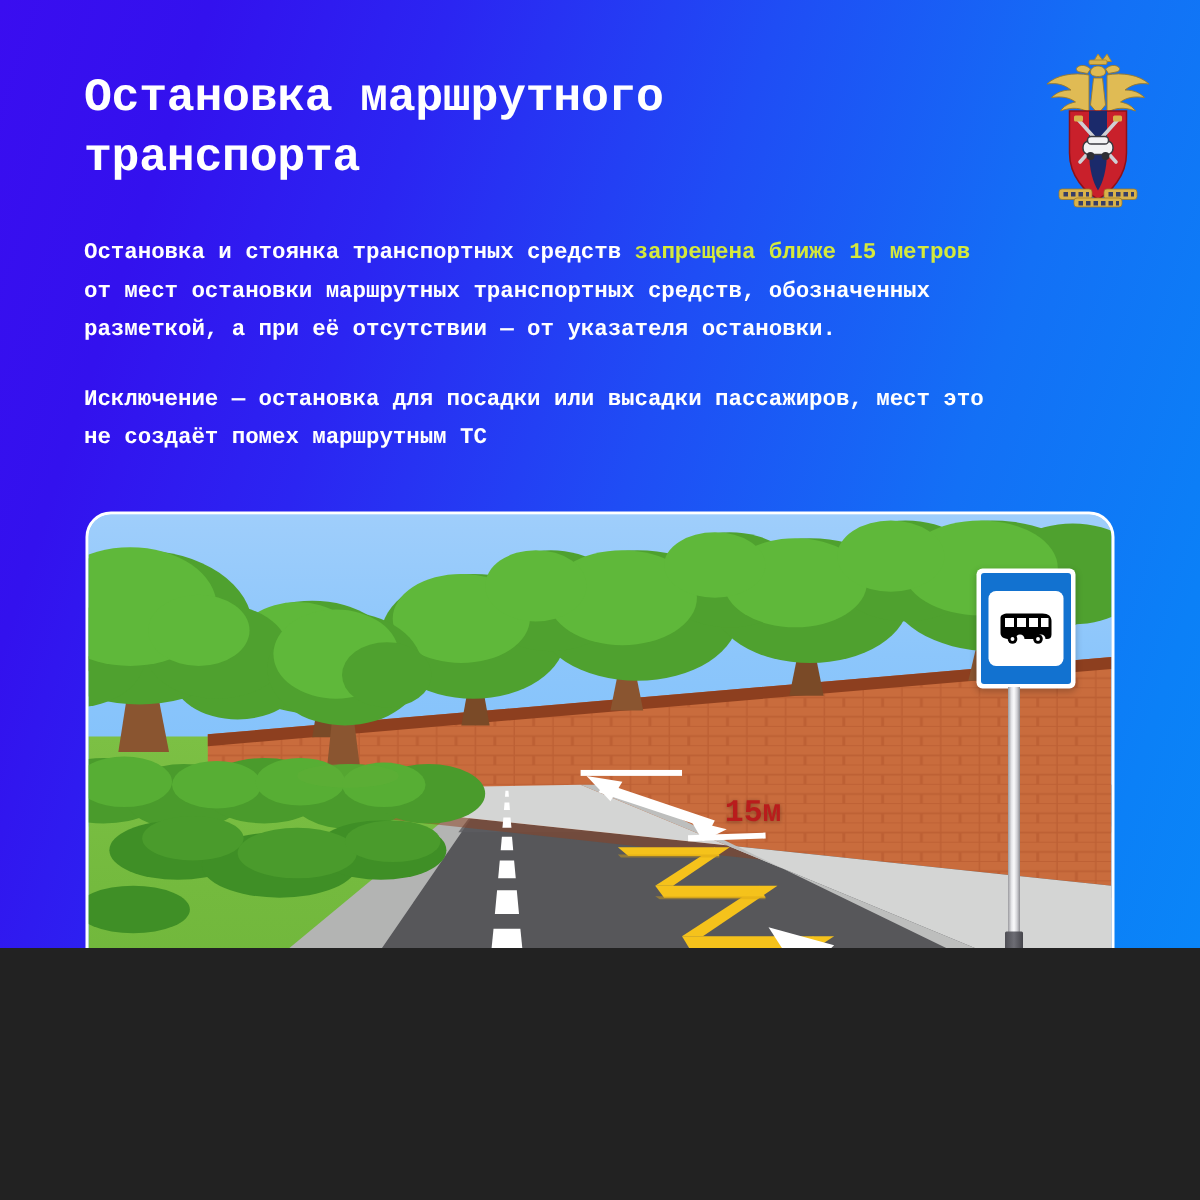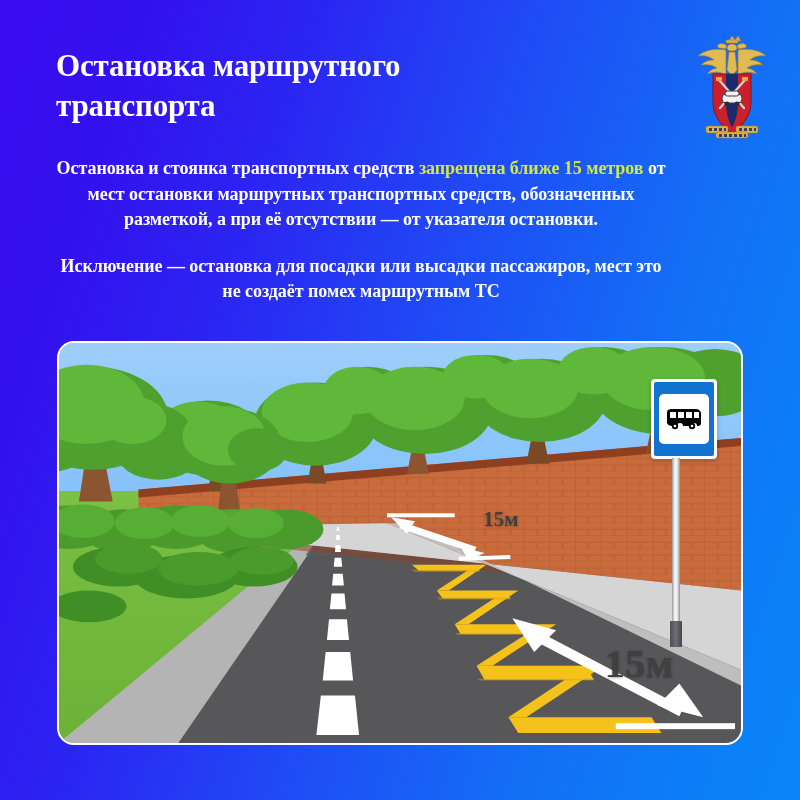--- a/index.html
+++ b/index.html
@@ -6,31 +6,31 @@
   html, body {
     margin: 0;
     padding: 0;
     background: #222;
   }
   * { box-sizing: border-box; }
 
   .poster {
     position: relative;
     width: 800px;
-    height: 800px;
+    height: 632px;
     overflow: hidden;
     background: linear-gradient(108deg,
         #3a0df0 0%,
         #3311ee 14%,
         #2b25f2 30%,
         #1f4df5 52%,
         #1370f6 74%,
         #0b80f7 92%,
         #0a85f8 100%);
-    font-family: Liberation Serif, serif;
+    font-family: Liberation Mono, monospace;
     -webkit-font-smoothing: antialiased;
   }
 
   
   .title {
     position: absolute;
     left: 56px;
     top: 46px;
     width: 470px;
     color: #ffffff;
@@ -50,25 +50,24 @@
     height: 110px;
   }
 
   
   .copy {
     position: absolute;
     left: 56px;
     top: 156px;
     width: 610px;
     color: #ffffff;
-    font-size: 18px;
+    font-size: 15px;
     line-height: 25.5px;
     font-weight: 600;
     letter-spacing: -0.05px;
-    text-align: center;
   }
   .copy p { margin: 0; }
   .copy .para2 { margin-top: 21px; }
   .hl {
     color: #d4e93c;
     font-weight: 700;
   }
 
   
   .illus-wrap {
@@ -111,24 +110,25 @@
     height: 63%;
     background: linear-gradient(#7cc044 0%, #74ba3e 40%, #6cb238 100%);
   }
 
   
   .vec { position: absolute; inset: 0; width: 100%; height: 100%; }
 
   
   .m-label {
     position: absolute;
-    color: #404040;
+    color: #b91c1c;
     font-weight: 700;
     text-shadow: 0 1px 3px rgba(0,0,0,.33);
     user-select: none;
+    margin-top: 24px;
   }
   .m-small { left: 62.2%; top: 41.0%; font-size: 21px; }
   .m-big   { left: 80.0%; top: 74.0%; font-size: 41px; }
 
   
   .sign {
     position: absolute;
     left: 86.8%;
     top: 9.0%;
     width: 66px;

